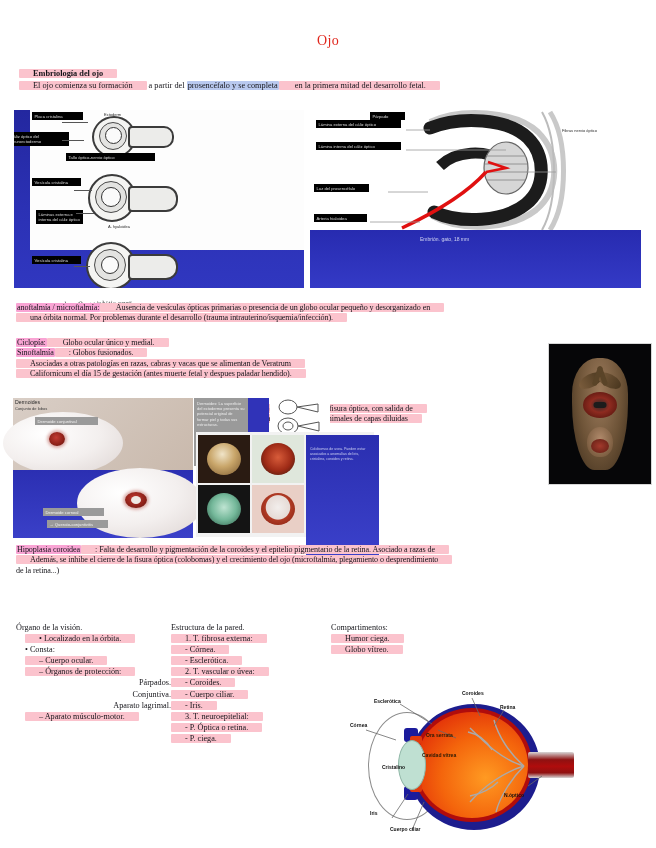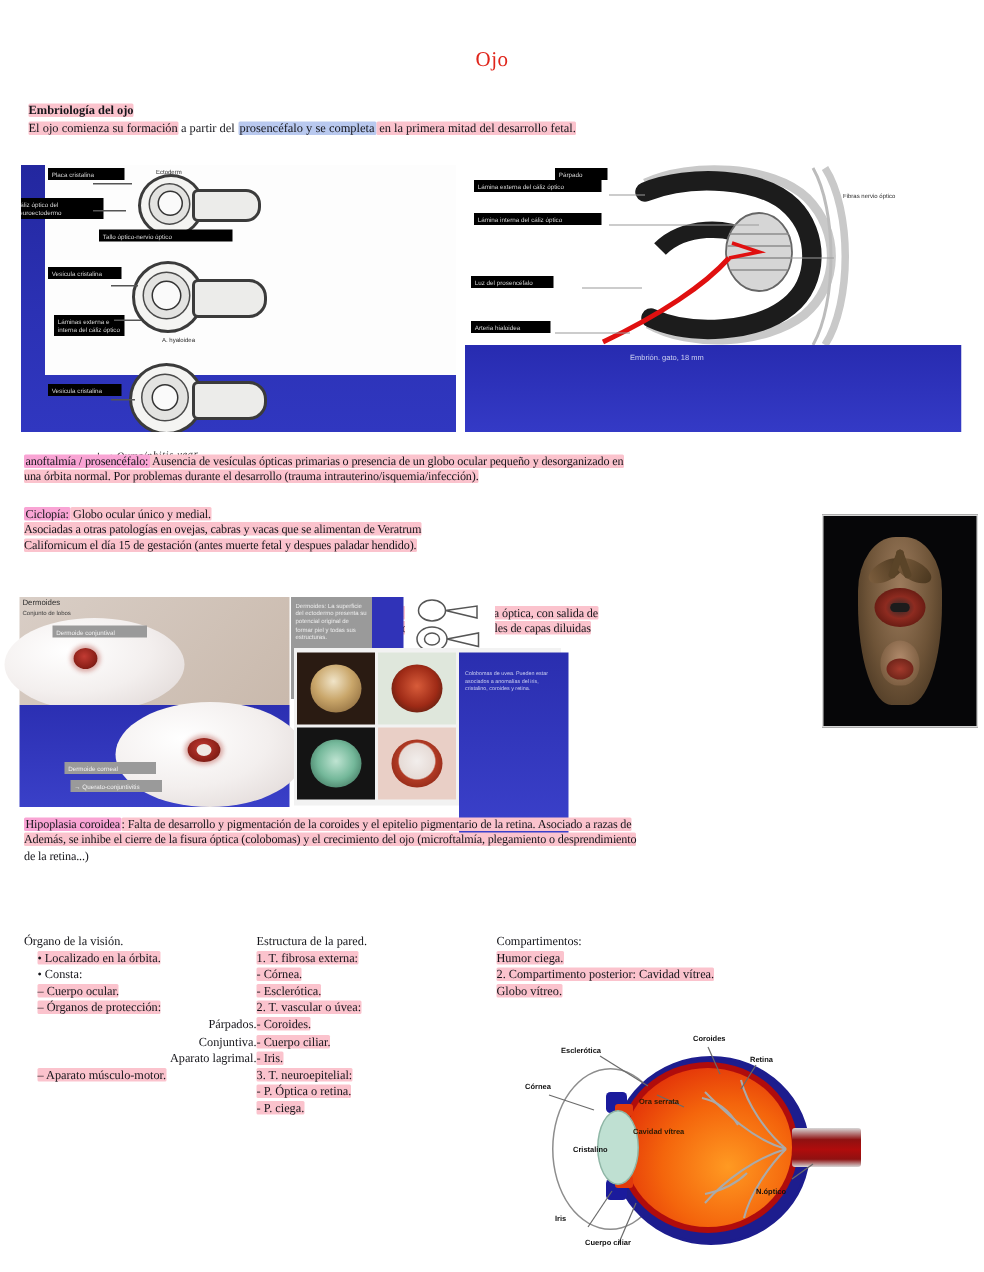--- a/index.html
+++ b/index.html
@@ -8,21 +8,21 @@
     background:#ffffff;
     font-family:"Liberation Serif", serif;
     color:#15151a;
     position:relative;
     overflow:hidden;
   }
   .page{position:relative;width:656px;height:692px;}
 
   
   .t{font-size:8.1px;line-height:10.4px;letter-spacing:-0.1px;}
-  .hl-p{background:#fbc3cd;border-radius:1px;padding:0 0;box-decoration-break:clone;-webkit-box-decoration-break:clone;}
+  .hl-p{background:#fbc3cd;border-radius:1px;padding:0 14px;box-decoration-break:clone;-webkit-box-decoration-break:clone;}
   .hl-m{background:#f9a4d4;border-radius:1px;padding:0 1px;box-decoration-break:clone;-webkit-box-decoration-break:clone;}
   .hl-b{background:#b9c9ef;border-radius:1px;padding:0 1px;box-decoration-break:clone;-webkit-box-decoration-break:clone;}
 
   
   #doc-title{
     position:absolute;top:33px;left:0;width:656px;text-align:center;
     color:#e0251b;font-size:14px;font-family:"Liberation Serif",serif;
     letter-spacing:0.3px;
   }
 
@@ -246,33 +246,36 @@
       <div class="navy">
         <div style="position:absolute;left:110px;top:6px;color:#cfd3f2;font-size:5px;font-family:'Liberation Sans',sans-serif;">Embrión. gato, 18 mm</div>
       </div>
     </div>
   </div>
 
   <div id="handwrite">nsed as Oyme/phitis year</div>
 
   <div id="anoph" class="t">
     <div>
-      <span class="hl-m">anoftalmía / prosencéfalo:</span><span class="hl-p"> Ausencia de vesículas ópticas primarias o presencia de un globo ocular pequeño y desorganizado en</span>
+      <span class="hl-m">anoftalmía / microftalmía:</span><span class="hl-p"> Ausencia de vesículas ópticas primarias o presencia de un globo ocular pequeño y desorganizado en</span>
     </div>
     <div>
       <span class="hl-p">una órbita normal. Por problemas durante el desarrollo (trauma intrauterino/isquemia/infección).</span>
     </div>
   </div>
 
   <div id="cyclopia" class="t">
     <div>
       <span class="hl-m">Ciclopía:</span><span class="hl-p"> Globo ocular único y medial.</span>
     </div>
     <div>
-      <span class="hl-p">Asociadas a otras patologías en ovejas, cabras y vacas que se alimentan de Veratrum</span>
+      <span class="hl-m">Sinoftalmía</span><span class="hl-p">: Globos fusionados.</span>
+    </div>
+    <div>
+      <span class="hl-p">Asociadas a otras patologías en razas, cabras y vacas que se alimentan de Veratrum</span>
     </div>
     <div>
       <span class="hl-p">Californicum  el día 15 de gestación (antes muerte fetal y despues paladar hendido).</span>
     </div>
   </div>
 
   <div id="goat-photo">
     <div class="goat-head">
       <div class="goat-ear l"></div>
       <div class="goat-ear r"></div>
@@ -383,21 +386,20 @@
       <div class="ln"><span class="hl-p">- Cuerpo ciliar.</span></div>
       <div class="ln"><span class="hl-p">- Iris.</span></div>
       <div class="ln"><span class="hl-p">3. T. neuroepitelial:</span></div>
       <div class="ln"><span class="hl-p">- P. Óptica o retina.</span></div>
       <div class="ln"><span class="hl-p">- P. ciega.</span></div>
     </div>
 
     <div class="col" style="left:315px;width:315px;">
       <div class="ln">Compartimentos:</div>
       <div class="ln"><span class="hl-p">Humor ciega.</span></div>
-      <div class="ln"><span class="hl-p">2. Compartimento posterior: Cavidad vítrea.</span></div>
       <div class="ln"><span class="hl-p">Globo vítreo.</span></div>
     </div>
   </div>
 
   <div id="eye-diagram">
     <div id="cornea-shell"></div>
     <div id="globe-outer"></div>
     <div id="globe-choroid"></div>
     <div id="globe-vit"></div>
     <div id="onerve"></div>

